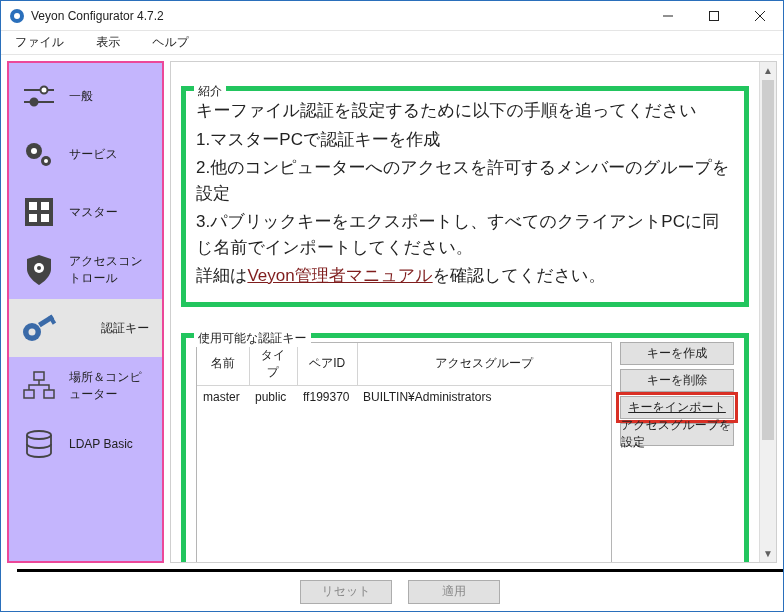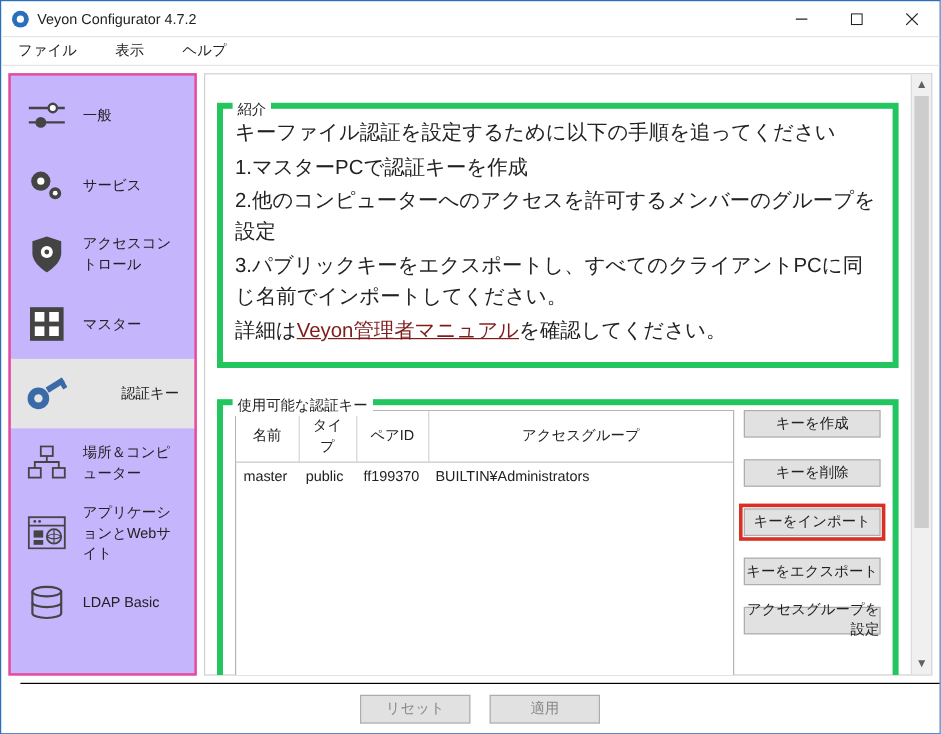--- a/index.html
+++ b/index.html
@@ -28,24 +28,24 @@
   .group .legend { position: absolute; top: -8px; left: 8px; background: #fff; padding: 0 4px; font-size: 12px; }
   .intro p { margin: 3px 0; line-height: 1.5; font-size: 17px; }
   .intro a { color: #7f1d1d; text-decoration: underline; }
   .keys-group { flex: 1; display: flex; flex-direction: column; }
   .keys-body { display: flex; gap: 8px; height: 268px; }
   .table-wrap { flex: 1; border: 1px solid #b5b5b5; background: #fff; display: flex; flex-direction: column; }
   table { border-collapse: collapse; width: 100%; }
   thead th { font-weight: normal; font-size: 12px; text-align: center; padding: 4px 6px; border-right: 1px solid #d4d4d4; border-bottom: 1px solid #d4d4d4; background: #fff; }
   thead th:last-child { border-right: none; }
   tbody td { font-size: 12px; padding: 4px 6px; text-align: left; }
-  .btn-col { width: 114px; display: flex; flex-direction: column; gap: 18px; text-align: right; }
+  .btn-col { width: 114px; display: flex; flex-direction: column; gap: 4px; }
   .btn { height: 23px; border: 1px solid #adadad; background: #e1e1e1; font-size: 12px; display: flex; align-items: center; justify-content: center; cursor: pointer; }
-  .btn.highlighted { outline: 3px solid #d93025; outline-offset: 1px; }
-  .bottombar { height: 42px; display: flex; align-items: center; justify-content: center; gap: 16px; border-top: 1px solid #000000; margin-left: 16px; }
+  .btn.highlighted { outline: 3px solid #d93025; outline-offset: 1px; text-decoration: underline; }
+  .bottombar { height: 42px; display: flex; align-items: center; justify-content: center; gap: 16px; border-top: 3px solid #000000; margin-left: 16px; }
   .bottombar .btn2 { width: 92px; height: 24px; border: 1px solid #adadad; background: #e1e1e1; font-size: 12px; display: flex; align-items: center; justify-content: center; cursor: pointer; color: #888; }
   svg { display: block; }
 </style>
 </head>
 <body>
 
 <div class="window">
 
   <div class="titlebar">
     <span class="app-icon">
@@ -101,39 +101,39 @@
                 <circle cx="12" cy="12" r="3" fill="#fff"></circle>
                 <circle cx="24" cy="22" r="5"></circle>
                 <circle cx="24" cy="22" r="2" fill="#fff"></circle>
               </g>
             </svg>
         </span>
         <span class="label">サービス</span>
       </div>
       <div class="nav-item">
         <span class="icon">
-          <svg width="28" height="32" viewBox="0 0 28 32">
-              <path d="M14 1 L26 5 V15 C26 24 14 31 14 31 C14 31 2 24 2 15 V5 Z" fill="#444"></path>
-              <circle cx="14" cy="14" r="5" fill="#fff"></circle>
-              <circle cx="14" cy="14" r="2" fill="#444"></circle>
-            </svg>
-        </span>
-        <span class="label">アクセスコントロール</span>
-      </div>
-      <div class="nav-item">
-        <span class="icon">
           <svg width="30" height="30" viewBox="0 0 30 30">
               <rect x="1" y="1" width="28" height="28" fill="#444"></rect>
               <rect x="5" y="5" width="8" height="8" fill="#fff"></rect>
               <rect x="17" y="5" width="8" height="8" fill="#fff"></rect>
               <rect x="5" y="17" width="8" height="8" fill="#fff"></rect>
               <rect x="17" y="17" width="8" height="8" fill="#fff"></rect>
             </svg>
         </span>
         <span class="label">マスター</span>
+      </div>
+      <div class="nav-item">
+        <span class="icon">
+          <svg width="28" height="32" viewBox="0 0 28 32">
+              <path d="M14 1 L26 5 V15 C26 24 14 31 14 31 C14 31 2 24 2 15 V5 Z" fill="#444"></path>
+              <circle cx="14" cy="14" r="5" fill="#fff"></circle>
+              <circle cx="14" cy="14" r="2" fill="#444"></circle>
+            </svg>
+        </span>
+        <span class="label">アクセスコントロール</span>
       </div>
       <div class="nav-item active">
         <span class="icon">
           <svg width="36" height="32" viewBox="0 0 36 32">
               <g fill="#3a6aa8">
                 <circle cx="11" cy="20" r="9"></circle>
                 <circle cx="11" cy="20" r="3.5" fill="#e5e5e5"></circle>
                 <rect x="17" y="11" width="16" height="5" transform="rotate(-32 17 11)"></rect>
                 <rect x="27" y="5" width="4" height="9" transform="rotate(-32 27 5)"></rect>
               </g>
@@ -144,36 +144,20 @@
       <div class="nav-item">
         <span class="icon">
           <svg width="34" height="30" viewBox="0 0 34 30">
               <rect x="12" y="1" width="10" height="8" fill="none" stroke="#444" stroke-width="1.5"></rect>
               <rect x="2" y="19" width="10" height="8" fill="none" stroke="#444" stroke-width="1.5"></rect>
               <rect x="22" y="19" width="10" height="8" fill="none" stroke="#444" stroke-width="1.5"></rect>
               <path d="M17 9 V14 M7 19 V14 H27 V19" fill="none" stroke="#444" stroke-width="1.5"></path>
             </svg>
         </span>
         <span class="label">場所＆コンピューター</span>
-      </div>
-      <div class="nav-item">
-        <span class="icon">
-          <svg width="32" height="28" viewBox="0 0 32 28">
-              <rect x="1" y="1" width="30" height="26" fill="none" stroke="#444" stroke-width="1.5"></rect>
-              <line x1="1" y1="8" x2="31" y2="8" stroke="#444" stroke-width="1.5"></line>
-              <circle cx="6" cy="4.5" r="1.2" fill="#444"></circle>
-              <circle cx="10" cy="4.5" r="1.2" fill="#444"></circle>
-              <rect x="5" y="12" width="8" height="6" fill="#444"></rect>
-              <rect x="5" y="20" width="8" height="4" fill="#444"></rect>
-              <circle cx="22" cy="17" r="6" fill="none" stroke="#444" stroke-width="1.5"></circle>
-              <line x1="22" y1="11" x2="22" y2="23" stroke="#444"></line>
-              <path d="M16 17 Q22 13 28 17 M16 17 Q22 21 28 17" fill="none" stroke="#444"></path>
-            </svg>
-        </span>
-        <span class="label">アプリケーションとWebサイト</span>
       </div>
       <div class="nav-item">
         <span class="icon">
           <svg width="30" height="30" viewBox="0 0 30 30">
               <ellipse cx="15" cy="6" rx="12" ry="4" fill="none" stroke="#444" stroke-width="1.8"></ellipse>
               <path d="M3 6 V24 A12 4 0 0 0 27 24 V6" fill="none" stroke="#444" stroke-width="1.8"></path>
               <path d="M3 15 A12 4 0 0 0 27 15" fill="none" stroke="#444" stroke-width="1.8"></path>
             </svg>
         </span>
         <span class="label">LDAP Basic</span>
@@ -220,21 +204,20 @@
                     <td>ff199370</td>
                     <td>BUILTIN¥Administrators</td>
                   </tr>
                 </tbody>
               </table>
             </div>
             <div class="btn-col">
               <div class="btn">キーを作成</div>
               <div class="btn">キーを削除</div>
               <div class="btn highlighted">キーをインポート</div>
-              <div class="btn">キーをエクスポート</div>
               <div class="btn">アクセスグループを設定</div>
             </div>
           </div>
         </div>
 
       </div>
       <div class="main-scroll">
         <div class="arrow up">▲</div>
         <div class="thumb"></div>
         <div class="arrow down">▼</div>

